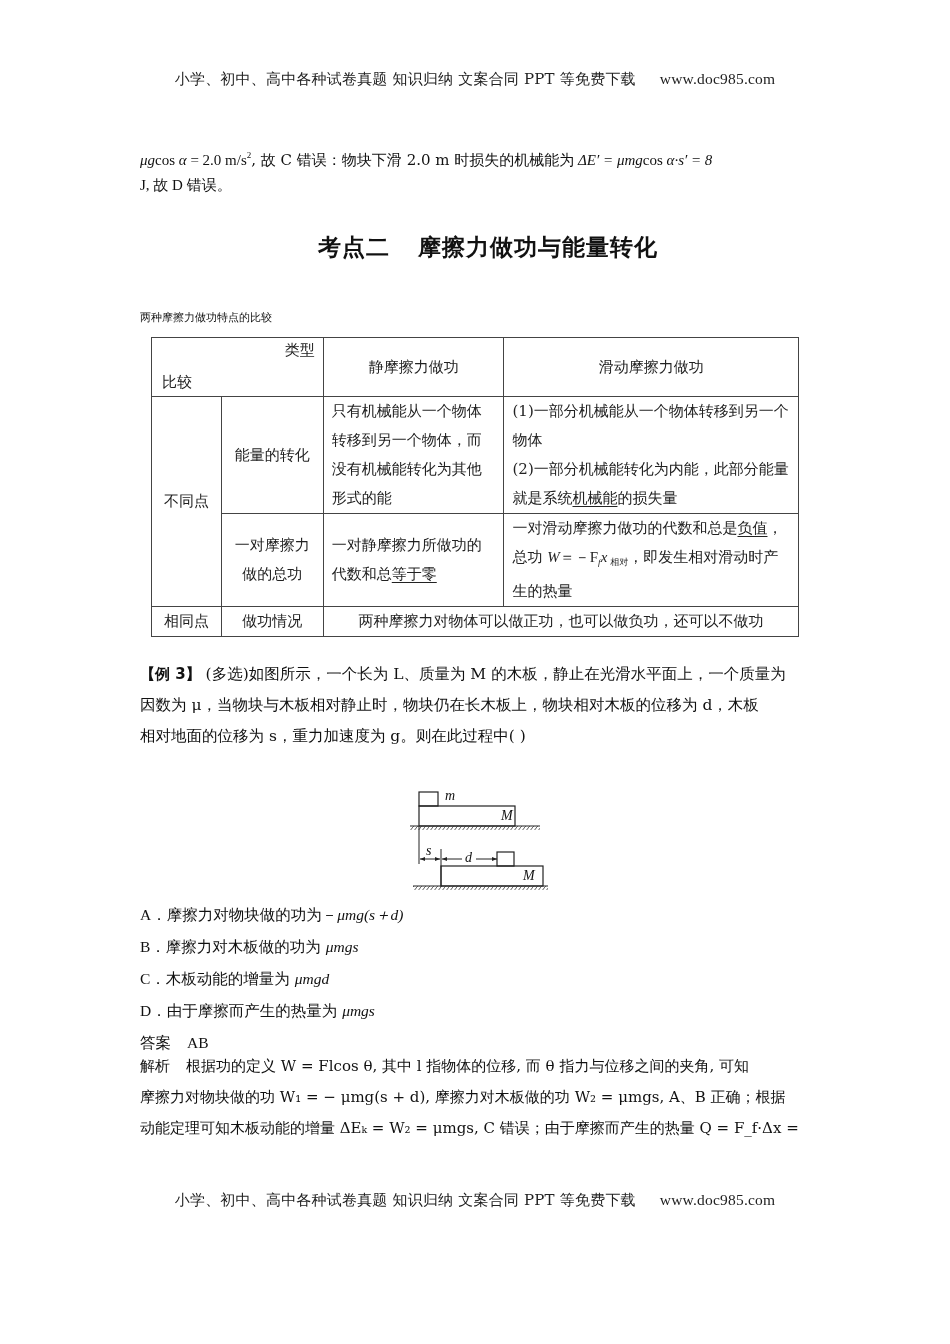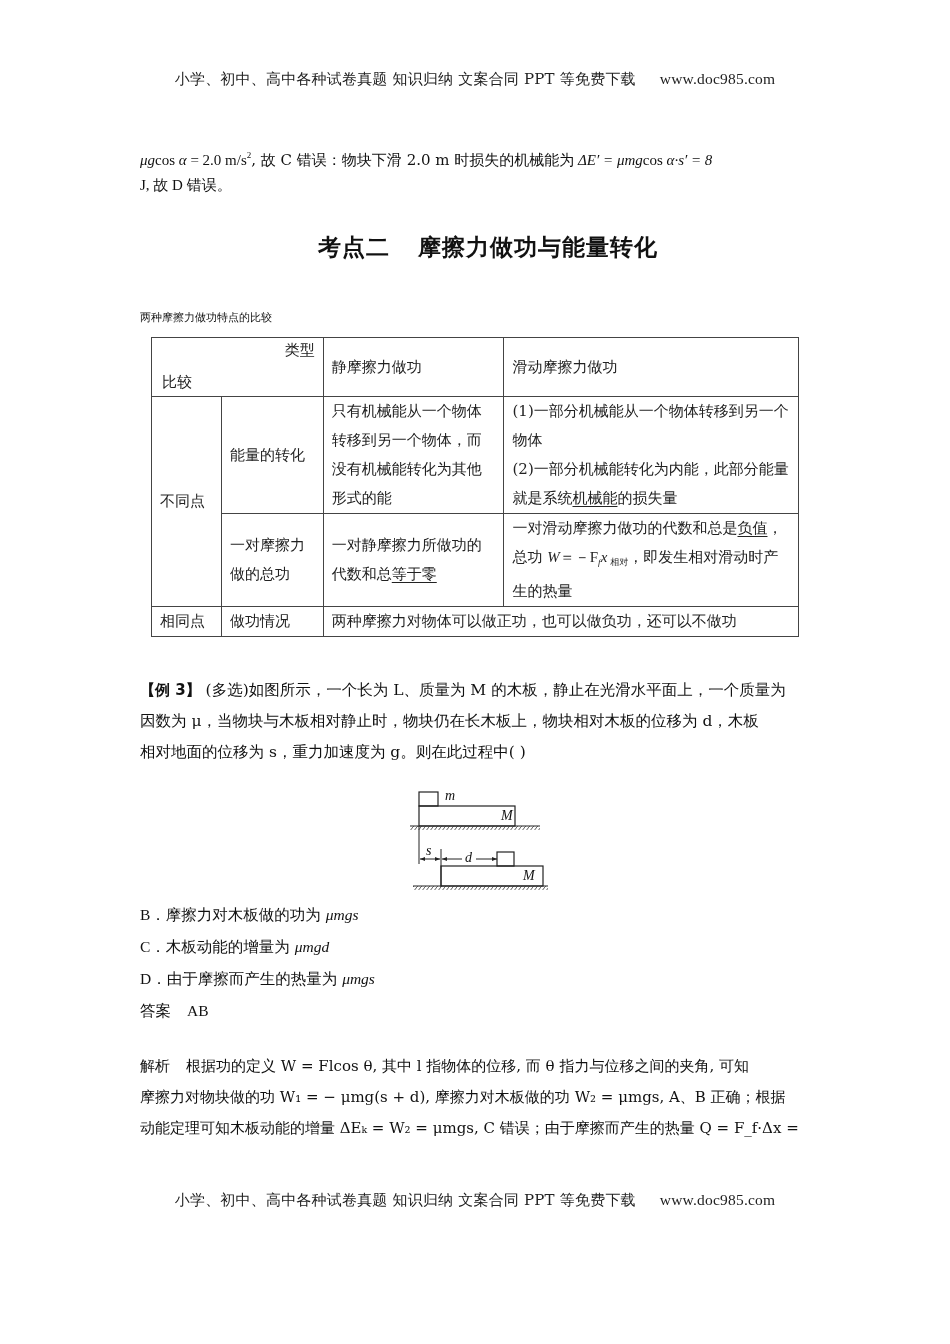--- a/index.html
+++ b/index.html
@@ -34,21 +34,21 @@
     border-collapse: collapse; font-size: 15px; color: #222;
   }
   table.cmp td {
     border: 1px solid #444; vertical-align: middle; padding: 0 8px;
     line-height: 29px;
   }
   .c-head { height: 58px; }
   .diag { position: relative; width: 70px; height: 58px; padding: 0 !important; }
   .diag .t1 { position: absolute; right: 8px; top: 2px; line-height: 20px; }
   .diag .t2 { position: absolute; left: 10px; bottom: 4px; line-height: 20px; }
-  .center { }
+  .center { text-align: center; }
   .u { text-decoration: underline; text-underline-offset: 3px; margin-top: 47px; }
   .sub { font-size: 9px; vertical-align: -3px; }
   .sup { font-size: 9px; vertical-align: 7px; }
 
   .para { left: 140px; width: 672px; font-size: 15.5px; line-height: 31px; }
   .opts { left: 140px; font-size: 15.5px; line-height: 31px; }
 
   .diagram { left: 405px; top: 787px; width: 150px; height: 108px; }
 </style>
 </head>
@@ -102,21 +102,21 @@
     <td style="vertical-align:top;"><span>一对滑动摩擦力做功的代数和总是</span><span class="u">负值</span><span>，总功 </span><span class="it">W</span><span class="ser">＝－F</span><span class="sub it">f</span><span class="it">x</span><span class="sub"> 相对</span><span>，即发生相对滑动时产生的热量</span></td>
   </tr>
   <tr style="height:30px;">
     <td class="center">相同点</td>
     <td class="center">做功情况</td>
     <td colspan="2" class="center">两种摩擦力对物体可以做正功，也可以做负功，还可以不做功</td>
   </tr>
 </tbody>
   </table>
 
-<div class="abs para" style="top:659px;margin-top:16px;">
+<div class="abs para" style="top:659px;">
   <div><span class="bold-sans" style="font-size:15px;">【例 3】</span> <span>(多选)</span><span>如图所示，一个长为 L、质量为 M 的木板，静止在光滑水平面上，一个质量为</span></div>
   <div>因数为 μ，当物块与木板相对静止时，物块仍在长木板上，物块相对木板的位移为 d，木板</div>
   <div>相对地面的位移为 s，重力加速度为 g。则在此过程中(      )</div>
 </div>
 
 <div class="abs diagram">
   <svg width="150" height="108" viewBox="0 0 150 108" xmlns="http://www.w3.org/2000/svg">
     <defs>
       <pattern id="hatch" width="4" height="5" patternUnits="userSpaceOnUse">
         <line x1="0" y1="5" x2="4" y2="0" stroke="#333" stroke-width="0.8"></line>
@@ -146,20 +146,21 @@
     <rect x="8" y="99" width="135" height="4" fill="url(#hatch)"></rect>
   </svg>
   <span class="abs it" style="left:40px;top:1px;font-size:14px;">m</span>
   <span class="abs it" style="left:96px;top:21px;font-size:14px;">M</span>
   <span class="abs it" style="left:21px;top:56px;font-size:14px;">s</span>
   <span class="abs it" style="left:60px;top:63px;font-size:14px;">d</span>
   <span class="abs it" style="left:118px;top:81px;font-size:14px;">M</span>
 </div>
 
 <div class="abs opts" style="top:899px;">
+  <div><span class="ser">A．</span><span>摩擦力对物块做的功为－</span><span class="it">μmg(s＋d)</span></div>
   <div><span class="ser">B．</span><span>摩擦力对木板做的功为 </span><span class="it">μmgs</span></div>
   <div><span class="ser">C．</span><span>木板动能的增量为 </span><span class="it">μmgd</span></div>
   <div><span class="ser">D．</span><span>由于摩擦而产生的热量为 </span><span class="it">μmgs</span></div>
   <div><span class="sans">答案</span><span style="display:inline-block;width:16px;"></span><span class="ser">AB</span></div>
 </div>
 
 <div class="abs para" style="top:1051px;font-size:15px;">
   <div><span class="sans">解析</span><span style="display:inline-block;width:16px;"></span><span>根据功的定义 W = Flcos θ,  其中 l 指物体的位移,  而 θ 指力与位移之间的夹角,  可知</span></div>
   <div>摩擦力对物块做的功 W₁ = − μmg(s + d),  摩擦力对木板做的功 W₂ = μmgs,  A、B 正确；根据</div>
   <div>动能定理可知木板动能的增量 ΔEₖ = W₂ = μmgs,  C 错误；由于摩擦而产生的热量 Q = F_f·Δx =</div>

